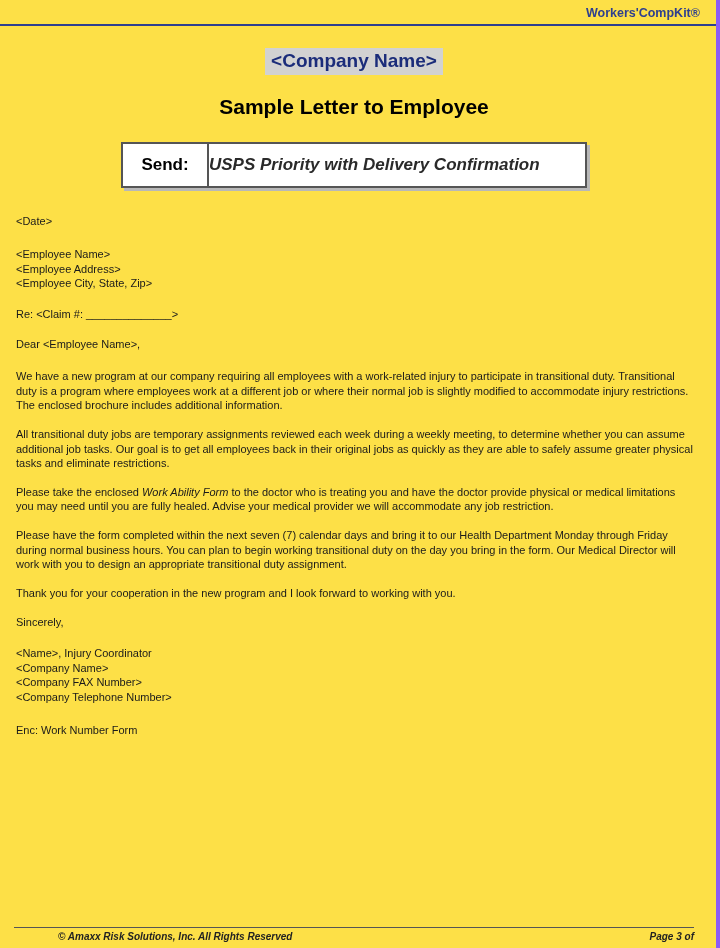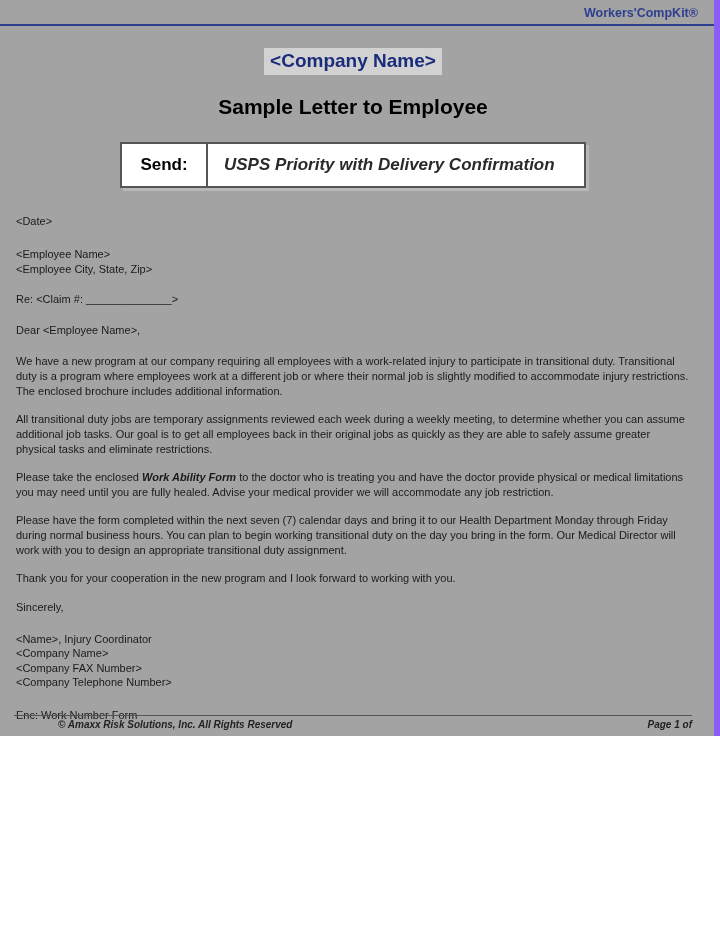--- a/index.html
+++ b/index.html
@@ -11,24 +11,24 @@
     width: 720px;
     height: 948px;
     font-family: "Liberation Sans", sans-serif;
     color: #000000;
     position: relative;
     overflow: hidden;
   }
   .page {
     position: relative;
     width: 720px;
-    height: 736px;
-    box-sizing: border-box;
-    border-right: 6px solid #8b5cf6;
-    background: #a3a3a3;
+    height: 948px;
+    box-sizing: border-box;
+    border-right: 4px solid #8b5cf6;
+    background: #fde047;
   }
   .brand-bar {
     position: absolute;
     top: 0;
     left: 0;
     right: 0;
     height: 26px;
     border-bottom: 2px solid #2e3f8f;
     text-align: right;
     box-sizing: border-box;
@@ -89,21 +89,21 @@
     justify-content: center;
     font-size: 17px;
     font-weight: bold;
     border-right: 2px solid #555555;
     box-sizing: border-box;
   }
   .send-value {
     flex: 1;
     display: flex;
     align-items: center;
-    padding-left: 16px;
+    padding-left: 0;
     font-size: 17px;
     font-style: italic;
     font-weight: bold;
     color: #2a2a2a;
   }
   .letter {
     margin-top: 26px;
     padding-left: 2px;
     font-size: 11px;
     line-height: 1.33;
@@ -113,21 +113,21 @@
     margin: 0 0 13px 0;
   }
   .letter .tight {
     margin: 0;
   }
   .para {
     margin: 0 0 14px 0;
     text-align: left;
   }
   .bold-italic {
-    font-weight: bold;
+    font-weight: normal;
     font-style: italic;
   }
   .claim-line .blank {
     letter-spacing: 0px;
   }
   .footer {
     position: absolute;
     left: 14px;
     right: 22px;
     bottom: 6px;
@@ -166,20 +166,21 @@
       <div class="send-label">Send:</div>
       <div class="send-value">USPS Priority with Delivery Confirmation</div>
     </div>
 
     <div class="letter">
 
       <div class="blk" style="margin-bottom:18px;">&lt;Date&gt;</div>
 
       <div style="margin-bottom:16px;">
         <div class="tight">&lt;Employee Name&gt;</div>
+        <div class="tight">&lt;Employee Address&gt;</div>
         <div class="tight">&lt;Employee City, State, Zip&gt;</div>
       </div>
 
       <div class="blk claim-line" style="margin-bottom:16px;">
         <span>Re: &lt;Claim #:  </span><span class="blank">______________</span><span>&gt;</span>
       </div>
 
       <div class="blk" style="margin-bottom:17px;">Dear &lt;Employee Name&gt;,</div>
 
       <p class="para">We have a new program at our company requiring all employees with a work-related injury to participate in transitional duty.  Transitional duty is a program where employees work at a different job or where their normal job is slightly modified to accommodate injury restrictions.  The enclosed brochure includes additional information.</p>
@@ -201,16 +202,16 @@
         <div class="tight">&lt;Company Telephone Number&gt;</div>
       </div>
 
       <div class="blk">Enc:  Work Number Form</div>
 
     </div>
   </div>
 
   <div class="footer">
     <span class="footer-left">© Amaxx Risk Solutions, Inc.  All Rights Reserved</span>
-    <span class="footer-right">Page 1 of</span>
+    <span class="footer-right">Page 3 of</span>
   </div>
 
 </div>
 
 </body></html>

